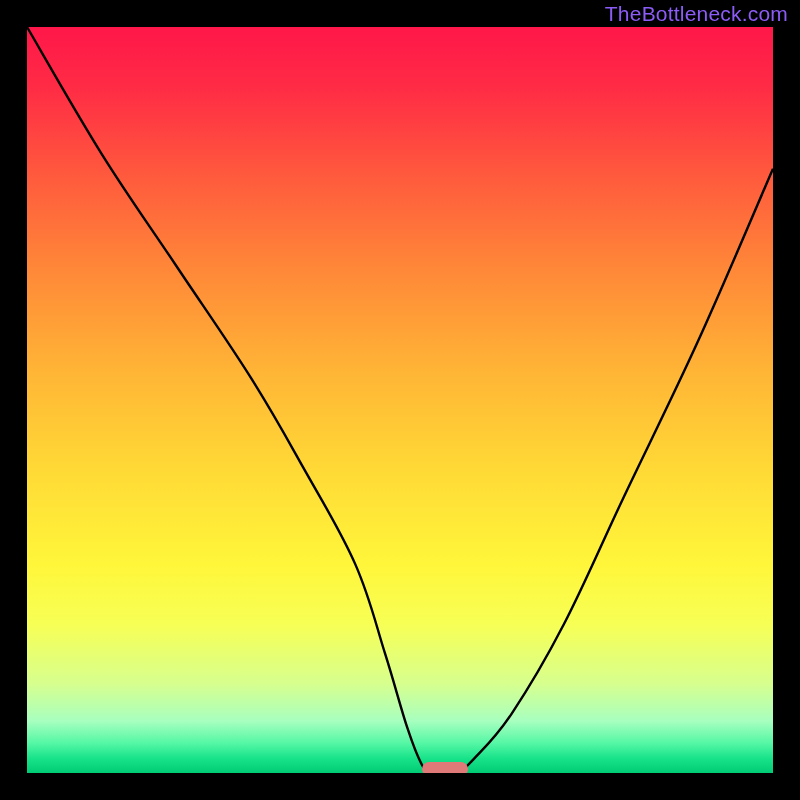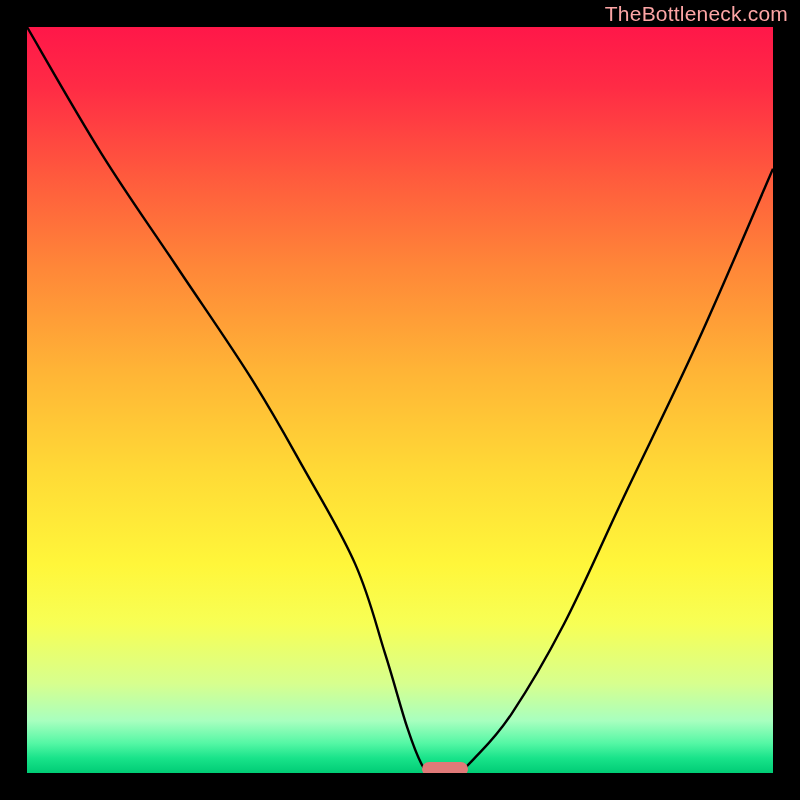--- a/index.html
+++ b/index.html
@@ -16,21 +16,21 @@
     left: 0;
     top: 0;
     width: 800px;
     height: 800px;
     background: #000;
   }
   .watermark {
     position: absolute;
     top: 2px;
     right: 12px;
-    color: #fca5a5;
+    color: #8b5cf6;
     font-size: 21px;
     font-weight: 400;
     letter-spacing: 0.2px;
     z-index: 20;
   }
   .plot {
     position: absolute;
     left: 27px;
     top: 27px;
     width: 746px;

